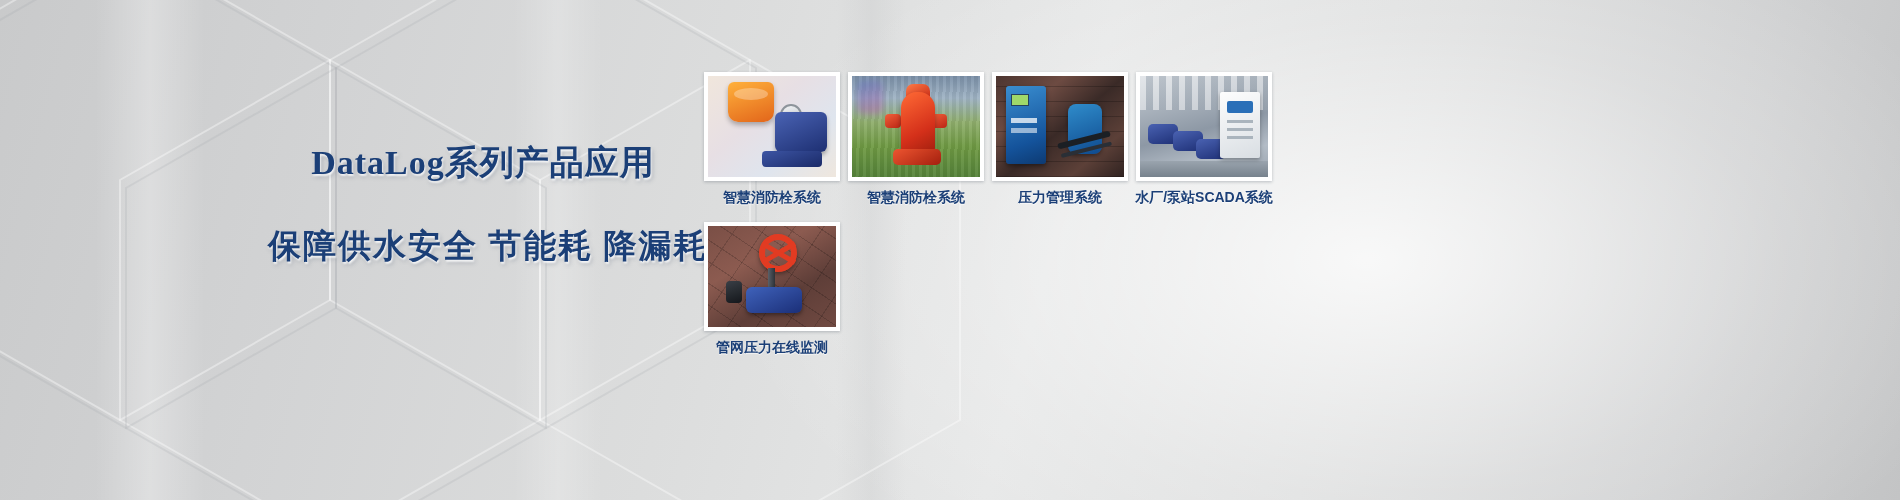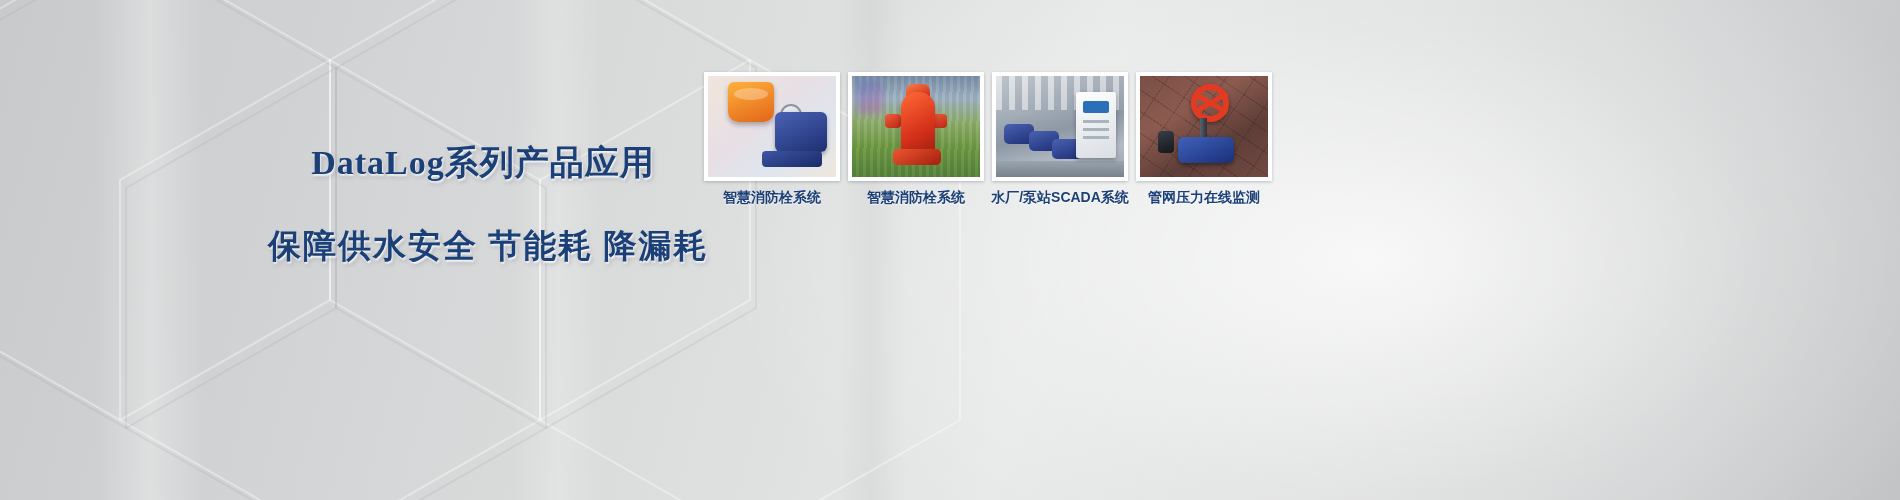--- a/index.html
+++ b/index.html
@@ -257,20 +257,32 @@
           <span class="hyd-arm-l"></span>
             <span class="hyd-arm-r"></span>
           <span class="hyd-body"></span>
             <span class="hyd-foot"></span>
         </div>
       </div>
       <div class="caption">智慧消防栓系统</div>
     </div>
 
 
+    <div class="card">
+      <div class="thumb">
+        <div class="photo ph-press">
+          <span class="prs-cab"></span>
+            <span class="prs-scr"></span>
+            <span class="prs-lbl"></span>
+          <span class="prs-tank"></span>
+            <span class="prs-hose"></span>
+        </div>
+      </div>
+      <div class="caption">压力管理系统</div>
+    </div>
 
     <div class="card">
       <div class="thumb">
         <div class="photo ph-scada">
           <span class="scd-floor"></span>
             <span class="scd-pump1"></span>
           <span class="scd-pump2"></span>
             <span class="scd-pump3"></span>
           <span class="scd-panel"></span>
         </div>

